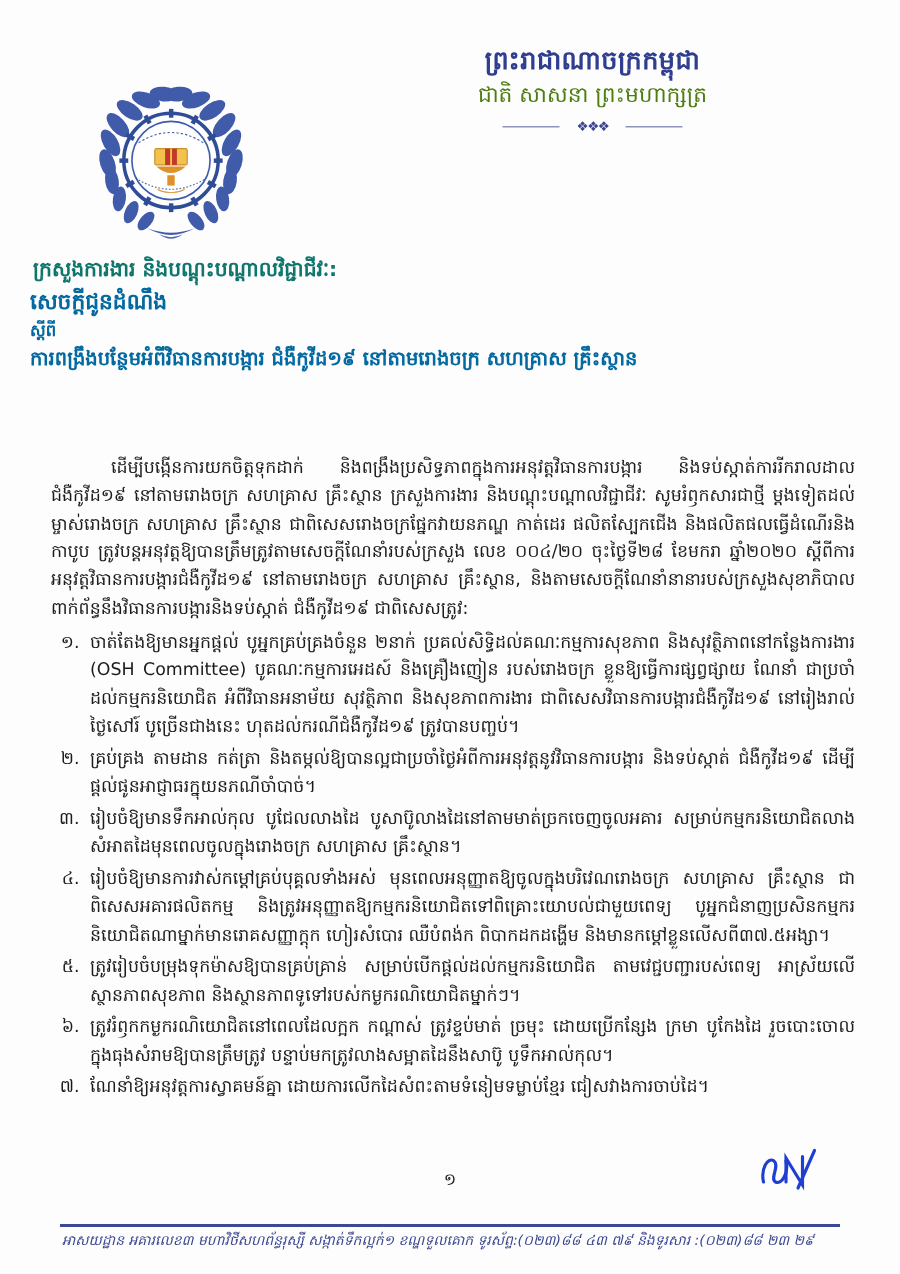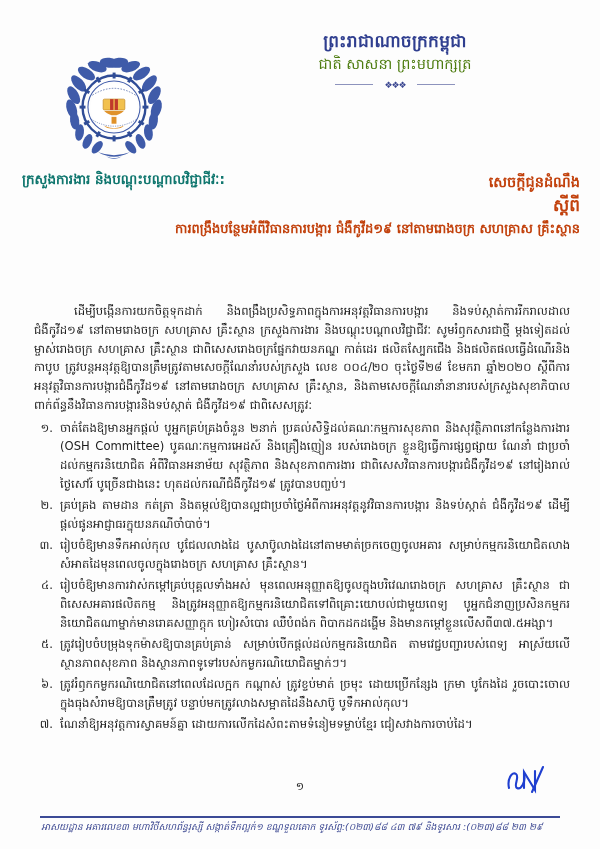--- a/index.html
+++ b/index.html
@@ -105,31 +105,31 @@
     color: #0f766e;
     white-space: nowrap;
     margin-top: 19px;
   }
 
   
   .title-block {
     position: absolute;
     left: 20px;
     right: 20px;
-    top: 172px;
-    text-align: right;
-    color: #c2410c;
+    top: 192px;
+    text-align: left;
+    color: #0369a1;
   }
   .title-main {
     font-size: 14.5px;
     font-weight: bold;
     line-height: 1.45;
   }
   .title-sub {
-    font-size: 17px;
+    font-size: 11px;
     font-weight: bold;
     line-height: 1.45;
   }
   .title-topic {
     font-size: 13px;
     font-weight: bold;
     line-height: 1.5;
     margin-top: 1px;
   }
 

